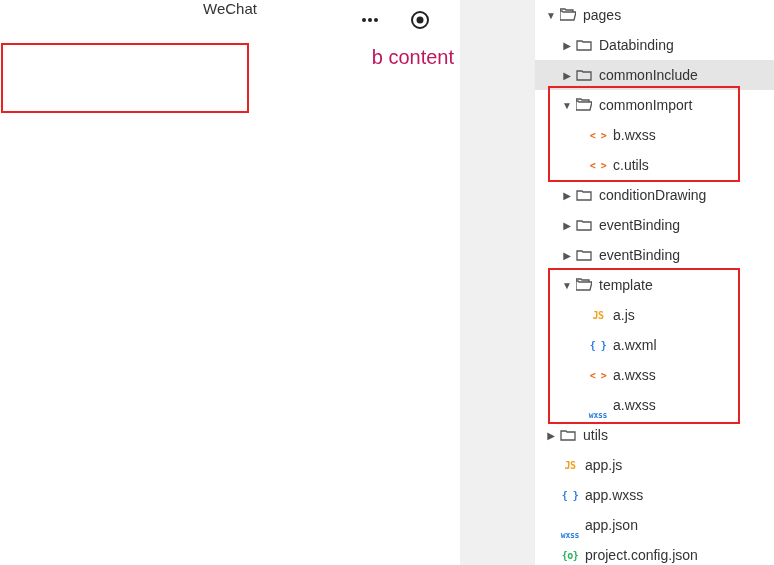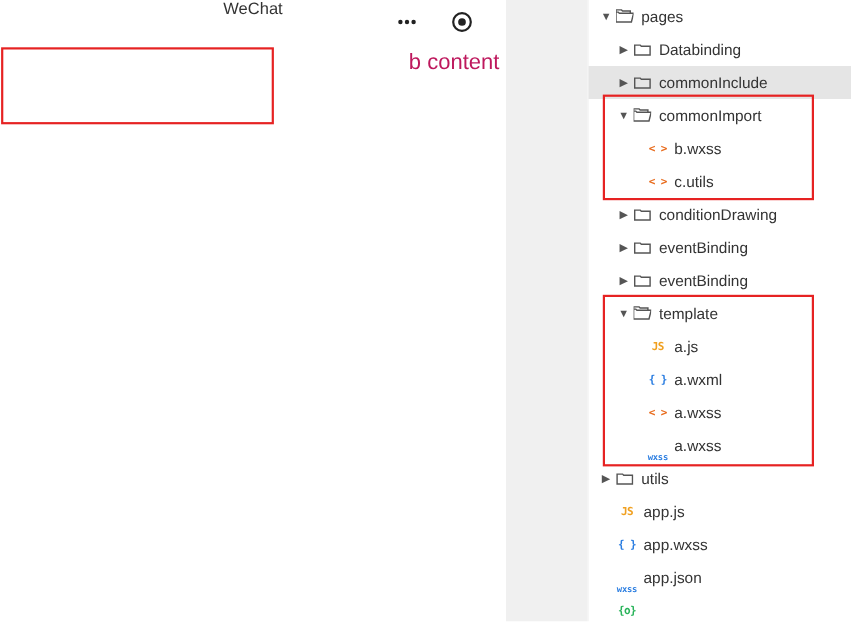--- a/index.html
+++ b/index.html
@@ -273,20 +273,21 @@
     <div class="row" style="padding-left:26px">
       <span class="icn ft ft-json">{ }</span>
       <span class="lbl">app.wxss</span>
     </div>
     <div class="row" style="padding-left:26px">
       <span class="icn ft ft-wxss">wxss</span>
       <span class="lbl">app.json</span>
     </div>
     <div class="row" style="padding-left:26px">
       <span class="icn ft ft-proj">{o}</span>
+      <span class="lbl">project.config.json</span>
     </div>
 
   </div>
 </div>
 
 <div class="hl" style="left:548px; top:86px; width:192px; height:96px;"></div>
 
 <div class="hl" style="left:548px; top:268px; width:192px; height:156px;"></div>
 
 </body></html>

